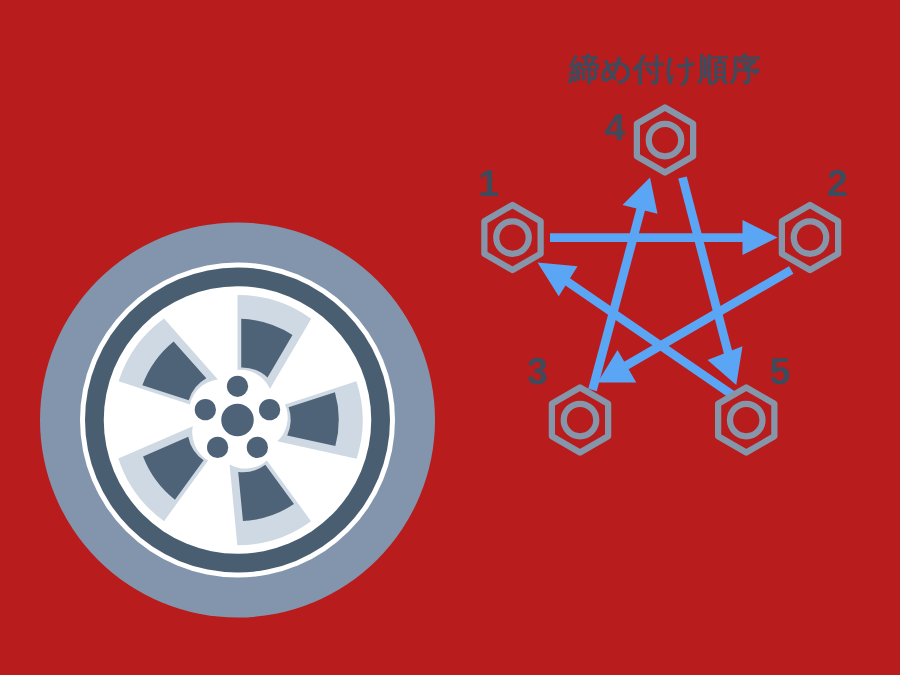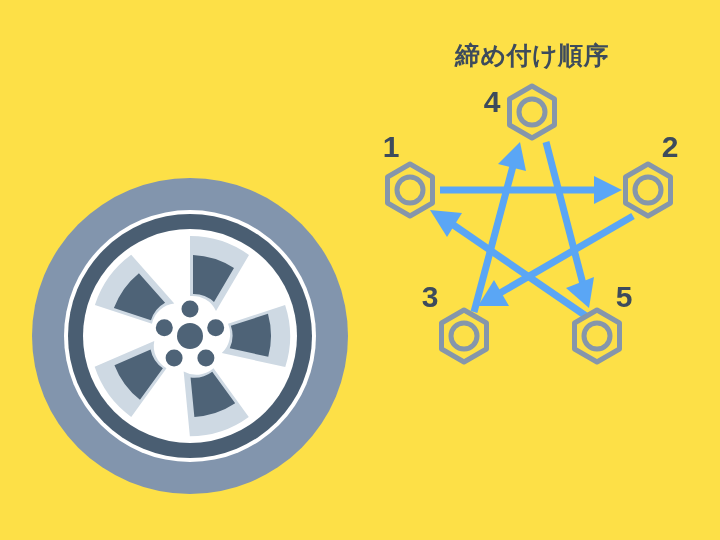--- a/index.html
+++ b/index.html
@@ -7,21 +7,21 @@
     padding: 0;
     background: #ffffff;
   }
   body {
     font-family: "Liberation Sans", "DejaVu Sans", sans-serif;
   }
   #stage {
     position: relative;
     width: 720px;
     height: 540px;
-    background: #fde047;
+    background: #b91c1c;
     overflow: hidden;
   }
   #stage svg.layer {
     position: absolute;
     left: 0;
     top: 0;
     width: 720px;
     height: 540px;
   }
   .diagram-title {

